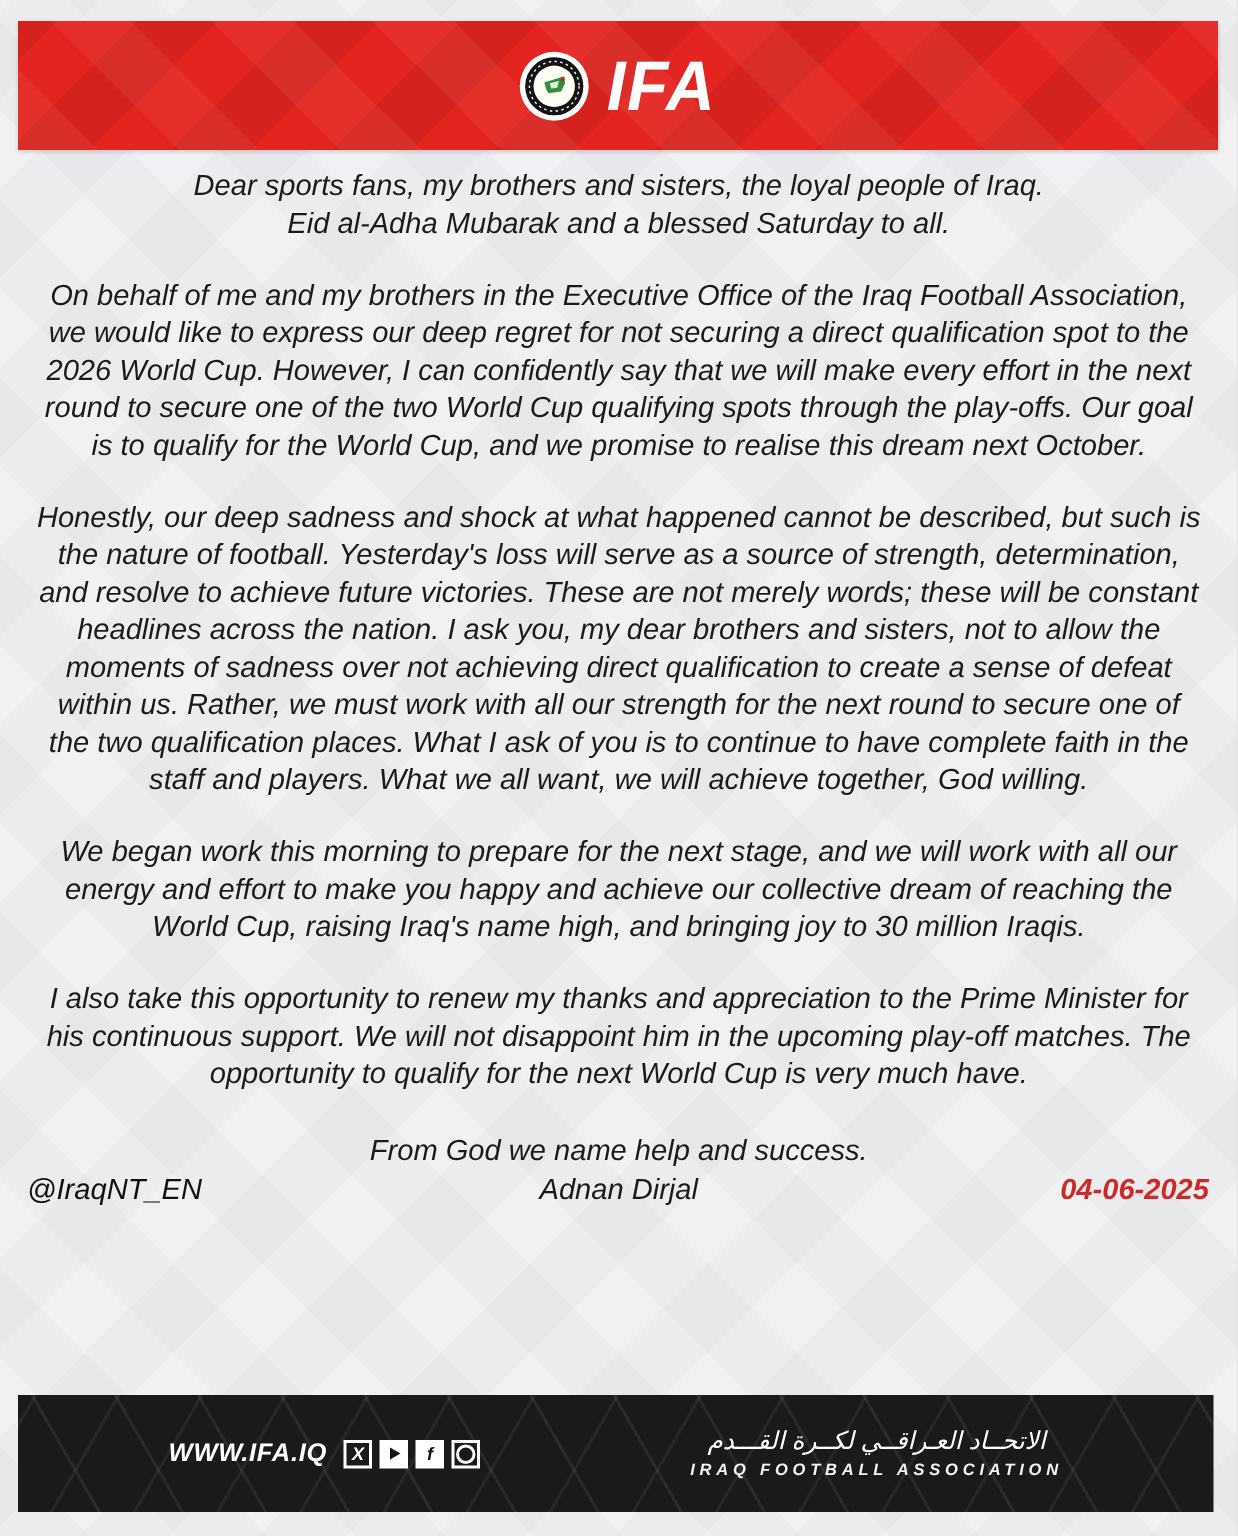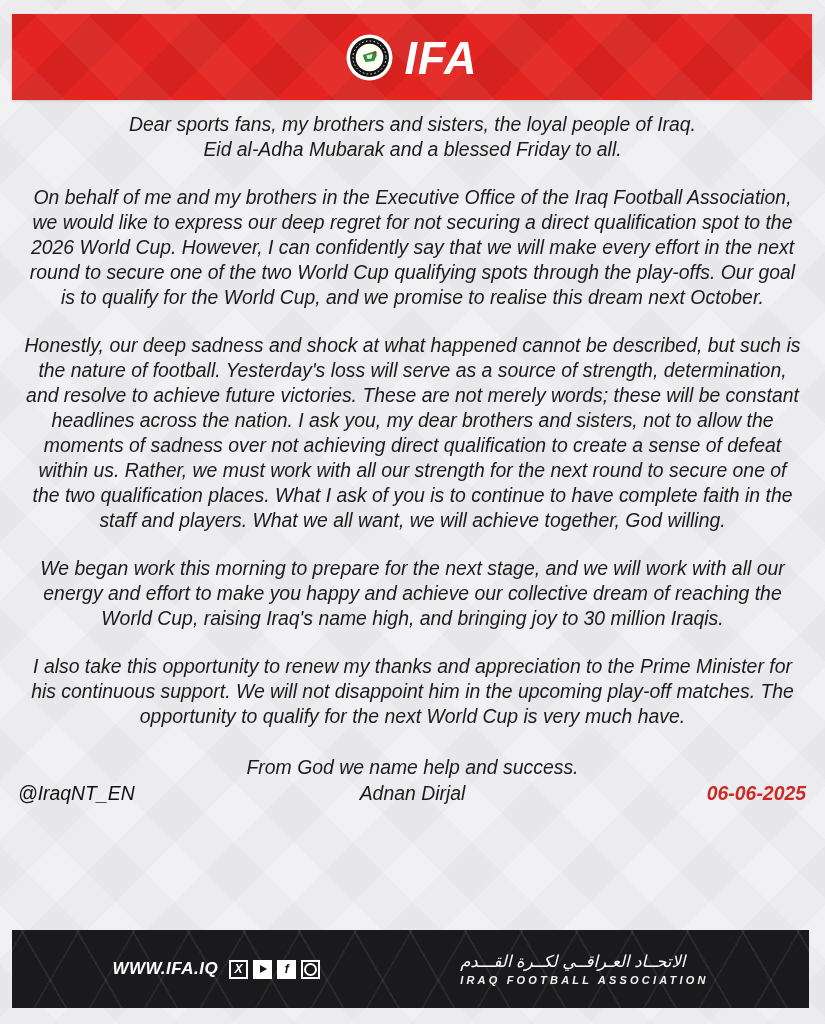--- a/index.html
+++ b/index.html
@@ -51,21 +51,21 @@
   }
   .f-left{display:flex;align-items:center;gap:11px;}
   .website{color:#fff;font-weight:bold;font-size:17px;letter-spacing:0.5px;}
   .socials{display:flex;gap:5px;align-items:center;}
   .sq{width:19px;height:19px;box-sizing:border-box;display:flex;align-items:center;justify-content:center;
       font-size:12px;font-weight:bold;line-height:1;}
   .sq.outline{border:2px solid #fff;color:#fff;}
   .sq.solid{background:#fff;color:#141414;}
   .yt-tri{width:0;height:0;border-left:7px solid #141414;border-top:4.5px solid transparent;border-bottom:4.5px solid transparent;margin-left:1px;}
   .ig-lens{width:9px;height:9px;border:2px solid #fff;border-radius:50%;}
-  .f-right{text-align:left;color:#fff;}
+  .f-right{text-align:center;color:#fff;}
   .org-ar{font-size:16.5px;direction:rtl;line-height:1.2;}
   .org-en{font-size:11px;letter-spacing:3.2px;font-weight:bold;margin-top:3px;color:#f2f2f2;}
 </style>
 </head>
 <body>
 
 <div class="canvas">
 
   <header class="banner">
     <svg width="47" height="47" viewBox="0 0 46 46" aria-hidden="true">
@@ -75,32 +75,32 @@
       <circle cx="23" cy="23" r="13.5" fill="#fdfdf3"></circle>
       <path d="M16.5 20.5 L29.5 16.5 L30 21 L27.5 26.5 L19 27.5 L17.5 24 Z" fill="#2f8f3b"></path>
       <path d="M20 21 L26 19.5 L25 24 L21 24.5 Z" fill="#e9f2e2"></path>
       <circle cx="28.5" cy="18.5" r="1.3" fill="#c8242a"></circle>
     </svg>
     <span class="wordmark">IFA</span>
   </header>
 
   <main class="body">
     <p class="two-line">Dear sports fans, my brothers and sisters, the loyal people of Iraq.
-Eid al-Adha Mubarak and a blessed Friday to all.</p>
+Eid al-Adha Mubarak and a blessed Saturday to all.</p>
     <p>On behalf of me and my brothers in the Executive Office of the Iraq Football Association, we would like to express our deep regret for not securing a direct qualification spot to the 2026 World Cup. However, I can confidently say that we will make every effort in the next round to secure one of the two World Cup qualifying spots through the play-offs. Our goal is to qualify for the World Cup, and we promise to realise this dream next October.</p>
     <p>Honestly, our deep sadness and shock at what happened cannot be described, but such is the nature of football. Yesterday's loss will serve as a source of strength, determination, and resolve to achieve future victories. These are not merely words; these will be constant headlines across the nation. I ask you, my dear brothers and sisters, not to allow the moments of sadness over not achieving direct qualification to create a sense of defeat within us. Rather, we must work with all our strength for the next round to secure one of the two qualification places. What I ask of you is to continue to have complete faith in the staff and players. What we all want, we will achieve together, God willing.</p>
     <p>We began work this morning to prepare for the next stage, and we will work with all our energy and effort to make you happy and achieve our collective dream of reaching the World Cup, raising Iraq's name high, and bringing joy to 30 million Iraqis.</p>
     <p>I also take this opportunity to renew my thanks and appreciation to the Prime Minister for his continuous support. We will not disappoint him in the upcoming play-off matches. The opportunity to qualify for the next World Cup is very much have.</p>
 
     <p class="closing-line">From God we name help and success.</p>
 
     <div class="meta-row">
       <span class="meta-handle">@IraqNT_EN</span>
       <span class="meta-center">Adnan Dirjal</span>
-      <span class="meta-date" style="color:#cc2a26;">06-06-2025</span>
+      <span class="meta-date" style="color:#cc2a26;">04-06-2025</span>
     </div>
   </main>
 
   <footer class="bar">
     <div class="f-left">
       <span class="website">WWW.IFA.IQ</span>
       <span class="socials">
         <span class="sq outline">X</span>
         <span class="sq solid">
             <span class="yt-tri"></span>

